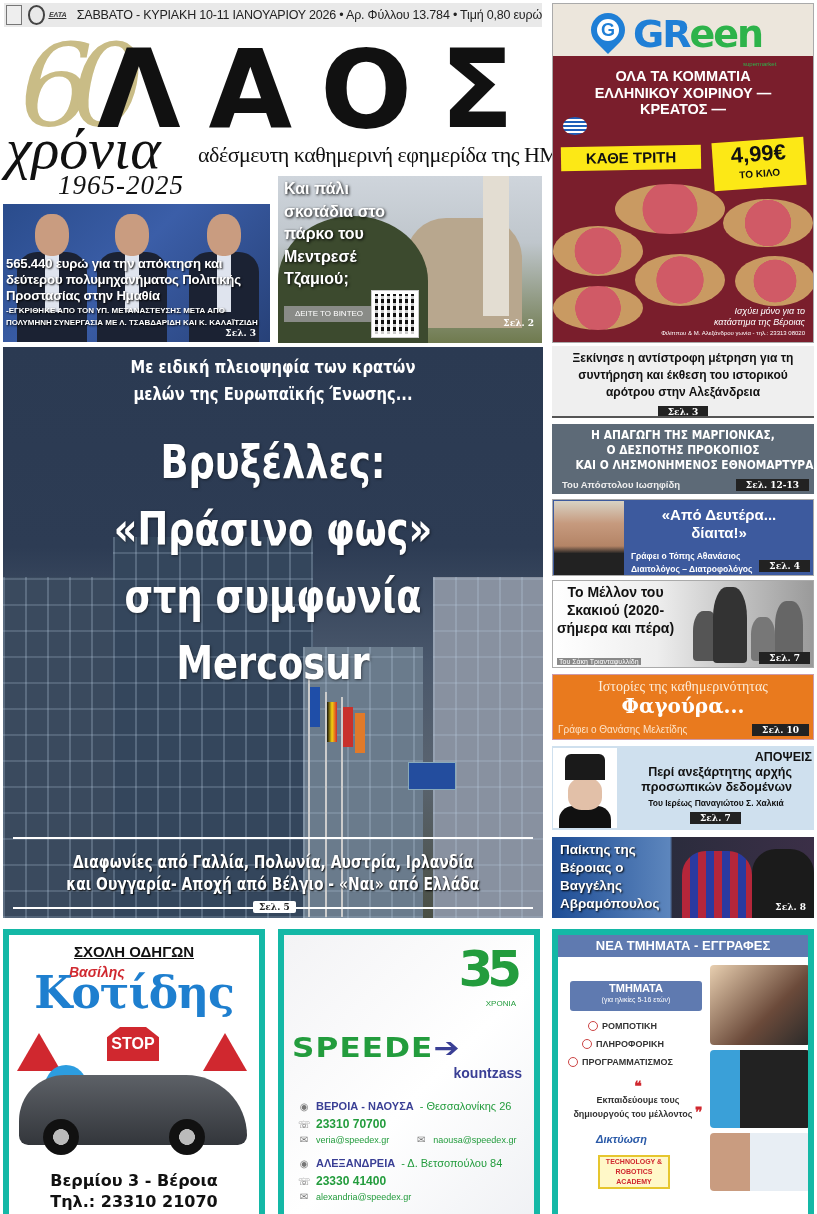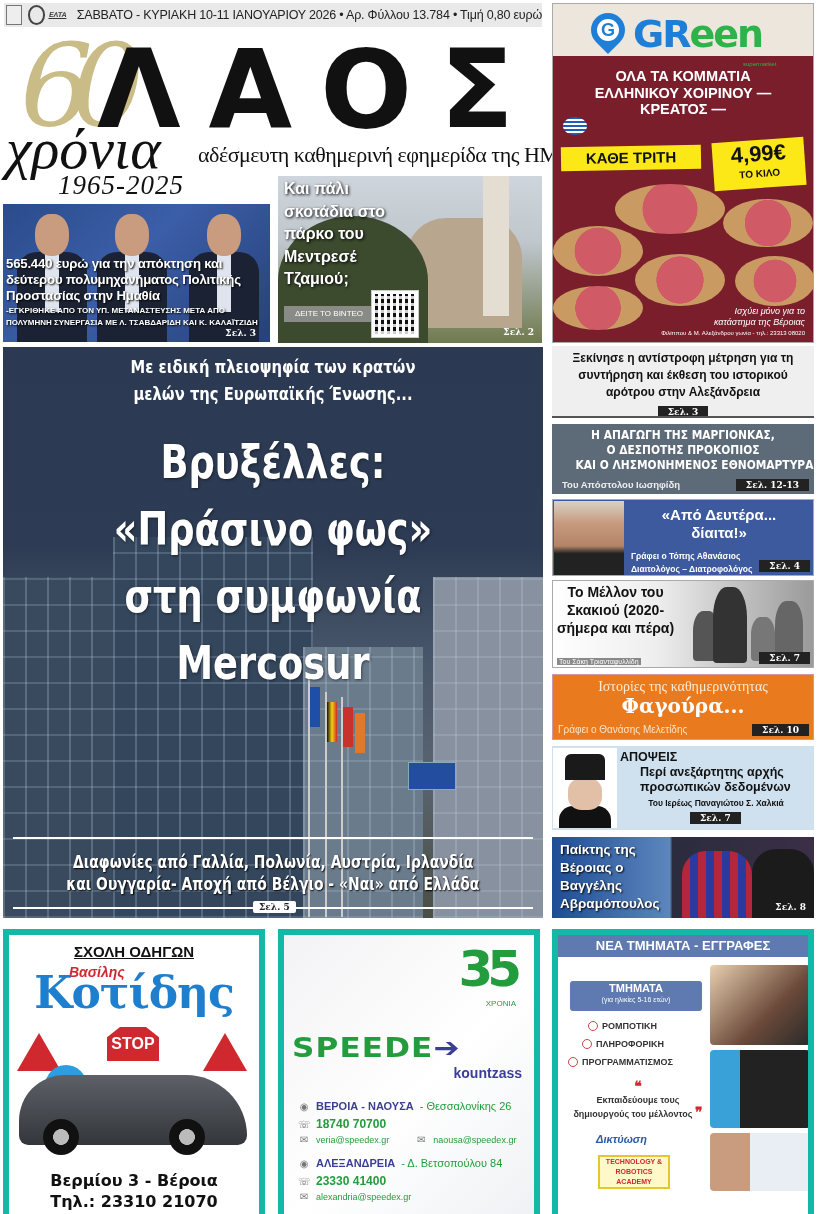--- a/index.html
+++ b/index.html
@@ -32,21 +32,21 @@
 #s1 .pg{position:absolute;right:14px;bottom:4px;color:#fff}
 
 #s2{left:278px;top:176px;width:264px;height:167px;overflow:hidden;background:linear-gradient(180deg,#cfd5dc 0%,#bfc6cc 40%,#6f7a4e 100%)}
 .mosque{position:absolute;left:128px;top:42px;width:116px;height:110px;background:#b8a78e;border-radius:40px 40px 0 0}
 .minaret{position:absolute;left:205px;top:0;width:26px;height:140px;background:#e3ddd2}
 .trees{position:absolute;left:0;top:40px;width:150px;height:130px;background:#3c4a2e;border-radius:50% 50% 0 0}
 #s2 .t{position:absolute;left:6px;top:2px;color:#fff;font-weight:bold;font-size:16px;line-height:22.5px;text-shadow:1px 1px 3px #000}
 .vbtn{position:absolute;left:6px;top:130px;width:90px;height:16px;background:rgba(150,150,150,.85);color:#fff;font-size:8px;text-align:center;line-height:16px}
 .qr{position:absolute;left:94px;top:115px;width:46px;height:46px;background:repeating-linear-gradient(90deg,#111 0 3px,#fff 3px 6px),#fff;border:3px solid #fff;outline:1px solid #ccc}
 .qr::after{content:"";position:absolute;inset:0;background:repeating-linear-gradient(0deg,rgba(255,255,255,.8) 0 3px,transparent 3px 7px)}
-#s2 .pg{position:absolute;right:8px;bottom:6px;color:#fff}
+#s2 .pg{position:absolute;right:8px;bottom:15px;color:#fff}
 
 #green{left:552px;top:3px;width:262px;height:340px;border:1px solid #aaa;overflow:hidden;background:#7a1e2c}
 #green .top{height:52px;background:#ece6dc;position:relative}
 .pin{position:absolute;left:38px;top:9px;width:34px;height:34px;border-radius:50% 50% 50% 0;transform:rotate(-45deg);background:#1f7fd6}
 .pin::after{content:"G";position:absolute;inset:6px;background:#fff;border-radius:50%;transform:rotate(45deg);color:#1f7fd6;font-weight:bold;font-size:18px;text-align:center;line-height:22px}
 #gname{position:absolute;left:80px;top:8px;font-size:38px;font-weight:900;font-family:"DejaVu Sans",sans-serif;letter-spacing:-2px}
 #gname .b{color:#1f7fd6}#gname .g{color:#2db34a}
 #gsuper{position:absolute;left:190px;top:57px;font-size:6px;color:#2db34a}
 #green .h{color:#fff;text-align:center;font-weight:bold;font-size:14.5px;line-height:16.5px;margin-top:12px}
 .flag{position:absolute;left:10px;top:113px;width:24px;height:18px;border-radius:50%;background:repeating-linear-gradient(180deg,#1e5eb8 0 2px,#fff 2px 4px)}
@@ -89,21 +89,21 @@
 #r5{top:674px;height:66px;background:#e97a1e;text-align:center;color:#fff;border:1px solid #c9a}
 #r5 .k{font-family:"Liberation Serif",serif;font-size:14px;margin-top:4px;color:#fdebd6}
 #r5 .t{font-family:"DejaVu Serif",serif;font-weight:bold;font-size:20px;line-height:22px}
 #r5 .au{position:absolute;left:5px;bottom:4px;font-size:10px;color:#fde2c6}
 #r5 .pgblk{position:absolute;right:4px;bottom:3px}
 #r6{top:746px;height:84px;background:#cfe0ee}
 .priest{position:absolute;left:1px;top:2px;width:64px;height:80px;background:#fff}
 .priest .hat{position:absolute;left:12px;top:6px;width:40px;height:26px;background:#1a1a1a;border-radius:6px 6px 0 0}
 .priest .face{position:absolute;left:15px;top:30px;width:34px;height:32px;background:#e2c0a8;border-radius:40%}
 .priest .robe{position:absolute;left:6px;top:58px;width:52px;height:22px;background:#111;border-radius:14px 14px 0 0}
-#r6 .t{position:absolute;left:68px;top:4px;width:192px;text-align:left;font-weight:bold;font-size:12.5px;line-height:15px}
+#r6 .t{position:absolute;left:68px;top:4px;width:192px;text-align:right;font-weight:bold;font-size:12.5px;line-height:15px}
 #r6 .au{position:absolute;left:68px;top:52px;width:192px;text-align:center;font-size:8.5px;font-weight:bold}
 #r6 .pgblk{position:absolute;left:138px;top:66px}
 #r7{top:837px;height:81px;background:linear-gradient(90deg,#1e4d95 0%,#5d86bd 45%,#2b2c3d 46%,#3b2f47 100%)}
 .player{position:absolute;left:130px;top:14px;width:70px;height:67px;background:repeating-linear-gradient(90deg,#b5263a 0 8px,#2a3aa0 8px 16px);border-radius:24px 24px 0 0}
 .player2{position:absolute;left:200px;top:12px;width:62px;height:69px;background:#1b1b1b;border-radius:24px 24px 0 0}
 #r7 .t{position:absolute;left:8px;top:4px;color:#fff;font-weight:bold;font-size:13.5px;line-height:18px;text-shadow:1px 1px 2px #000}
 #r7 .pg{position:absolute;right:8px;bottom:6px;color:#fff}
 
 .ad{position:absolute;top:929px;height:348px;border:6px solid #14b8a6;overflow:hidden}
 #ad1{left:3px;width:262px;background:#fff;text-align:center}
@@ -325,21 +325,21 @@
   <div class="xr">ΧΡΟΝΙΑ</div>
   <div class="sp"><span>SPEEDE</span><span class="x">➔</span></div>
   <div class="kz">kountzass</div>
   <div class="cline" style="top:165px">
       <span class="ic">◉</span>
       <span class="b">ΒΕΡΟΙΑ - ΝΑΟΥΣΑ</span>
       <span class="g">- Θεσσαλονίκης 26</span>
     </div>
   <div class="cline" style="top:182px">
       <span class="ic">☏</span>
-      <span class="gb">18740 70700</span>
+      <span class="gb">23310 70700</span>
     </div>
   <div class="cline" style="top:199px">
       <span class="ic">✉</span>
       <span class="sm">veria@speedex.gr</span>
       <span class="ic" style="margin-left:20px">✉</span>
       <span class="sm">naousa@speedex.gr</span>
     </div>
   <div class="cline" style="top:222px">
       <span class="ic">◉</span>
       <span class="b">ΑΛΕΞΑΝΔΡΕΙΑ</span>

